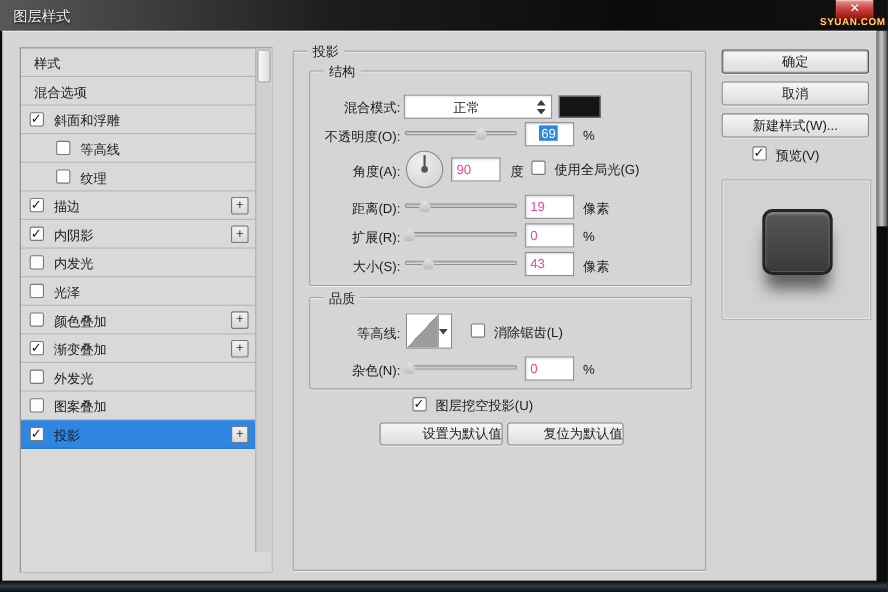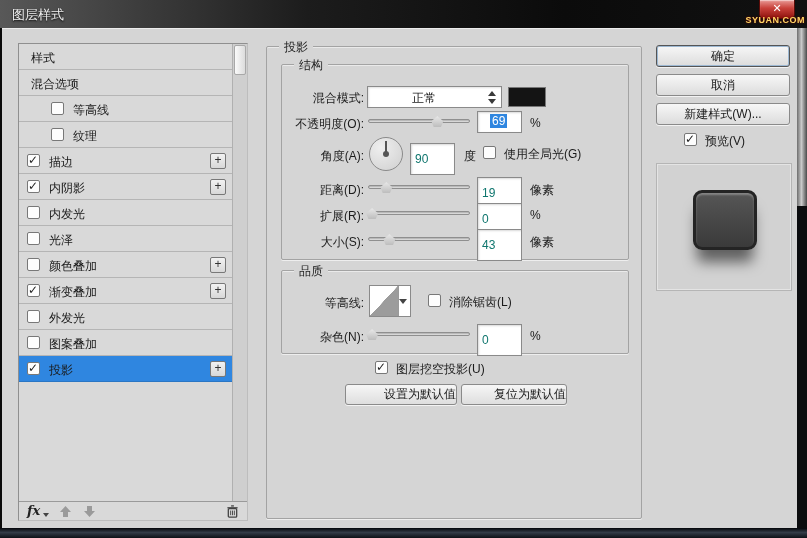--- a/index.html
+++ b/index.html
@@ -59,23 +59,23 @@
   .groupbox { position:absolute; border:1px solid #a3a3a3; border-radius:2px; box-shadow:0 1px 0 rgba(255,255,255,.6), inset 0 1px 0 rgba(255,255,255,.5); }
   .groupbox > .legend { position:absolute; top:-8px; left:12px; background:#d5d5d5; padding:0 5px; color:#222; }
   .outer-group { left:264px; top:17px; width:376px; height:473px; }
   .structure-group { left:14px; top:17px; width:348px; height:196px; }
   .quality-group { left:14px; top:223px; width:348px; height:84px; }
 
   .fieldlabel { position:absolute; left:0; width:82px; text-align:right; white-space:nowrap; color:#1c1c1c; }
   .unit { position:absolute; left:248px; white-space:nowrap; }
 
   
-  .textbox { position:absolute; width:45px; height:32px; background:#fff; border:1px solid #8a8a8a;
+  .textbox { position:absolute; width:45px; height:22px; background:#fff; border:1px solid #8a8a8a;
     box-shadow:inset 1px 1px 2px rgba(0,0,0,.15); font:12px "Liberation Sans","DejaVu Sans",sans-serif;
-    padding:0 4px; color:#0f766e; }
+    padding:0 4px; color:#ec4899; }
   .fakebox { position:absolute; width:45px; height:22px; background:#fff; border:1px solid #8a8a8a;
     box-shadow:inset 1px 1px 2px rgba(0,0,0,.15); padding:2px 12px; }
   .sel-text { background:#2f86e0; color:#fff; padding:0 2px; }
   .dropdown { position:absolute; left:85px; width:135px; height:22px; background:#fff; border:1px solid #8a8a8a;
     box-shadow:inset 1px 1px 2px rgba(0,0,0,.12); cursor:pointer; }
   .dropdown .val { position:absolute; left:8px; top:3px;margin-left:36px; }
   .spin { position:absolute; right:5px; top:4px; }
   .spin i { display:block; width:0; height:0; border-left:4px solid transparent; border-right:4px solid transparent; }
   .spin .up { border-bottom:5px solid #3a3a3a; margin-bottom:3px; }
   .spin .dn { border-top:5px solid #3a3a3a; }
@@ -136,20 +136,24 @@
 
     <div class="sidebar">
       <div class="side-list">
 
         <div class="side-row nocheck">
           <span class="lbl">样式</span>
         </div>
         <div class="side-row nocheck">
           <span class="lbl">混合选项</span>
         </div>
+        <div class="side-row">
+          <span class="cbx checked"></span>
+          <span class="lbl">斜面和浮雕</span>
+        </div>
         <div class="side-row indent">
           <span class="cbx"></span>
           <span class="lbl">等高线</span>
         </div>
         <div class="side-row indent">
           <span class="cbx"></span>
           <span class="lbl">纹理</span>
         </div>
         <div class="side-row">
           <span class="cbx checked"></span>
@@ -191,38 +195,20 @@
           <span class="cbx checked"></span>
           <span class="lbl">投影</span>
           <span class="plus-btn">+</span>
         </div>
       </div>
 
       <div class="side-scroll">
         <div class="side-thumb"></div>
       </div>
 
-      <div class="side-toolbar">
-        <span class="fx-label">fx</span>
-        <span class="fx-caret"></span>
-        <svg class="arrow-ico" style="left:40px" viewBox="0 0 13 13">
-          <path d="M6.5 1 L12 7 H9 V12 H4 V7 H1 Z" fill="#9a9a9a"></path>
-        </svg>
-        <svg class="arrow-ico" style="left:64px" viewBox="0 0 13 13">
-          <path d="M6.5 12 L1 6 H4 V1 H9 V6 H12 Z" fill="#9a9a9a"></path>
-        </svg>
-        <svg class="trash-ico" viewBox="0 0 13 14">
-          <rect x="2" y="4" width="9" height="9" rx="1" fill="none" stroke="#444" stroke-width="1.4"></rect>
-          <line x1="1" y1="3" x2="12" y2="3" stroke="#444" stroke-width="1.4"></line>
-          <line x1="5" y1="1" x2="8" y2="1" stroke="#444" stroke-width="1.4"></line>
-          <line x1="4.5" y1="6" x2="4.5" y2="11" stroke="#444" stroke-width="1"></line>
-          <line x1="6.5" y1="6" x2="6.5" y2="11" stroke="#444" stroke-width="1"></line>
-          <line x1="8.5" y1="6" x2="8.5" y2="11" stroke="#444" stroke-width="1"></line>
-        </svg>
-      </div>
     </div>
 
     <div class="groupbox outer-group">
       <span class="legend">投影</span>
 
       <div class="groupbox structure-group">
         <span class="legend">结构</span>
 
         <div class="fieldlabel" style="top:25px">混合模式:</div>
         <div class="dropdown" style="top:21px">

